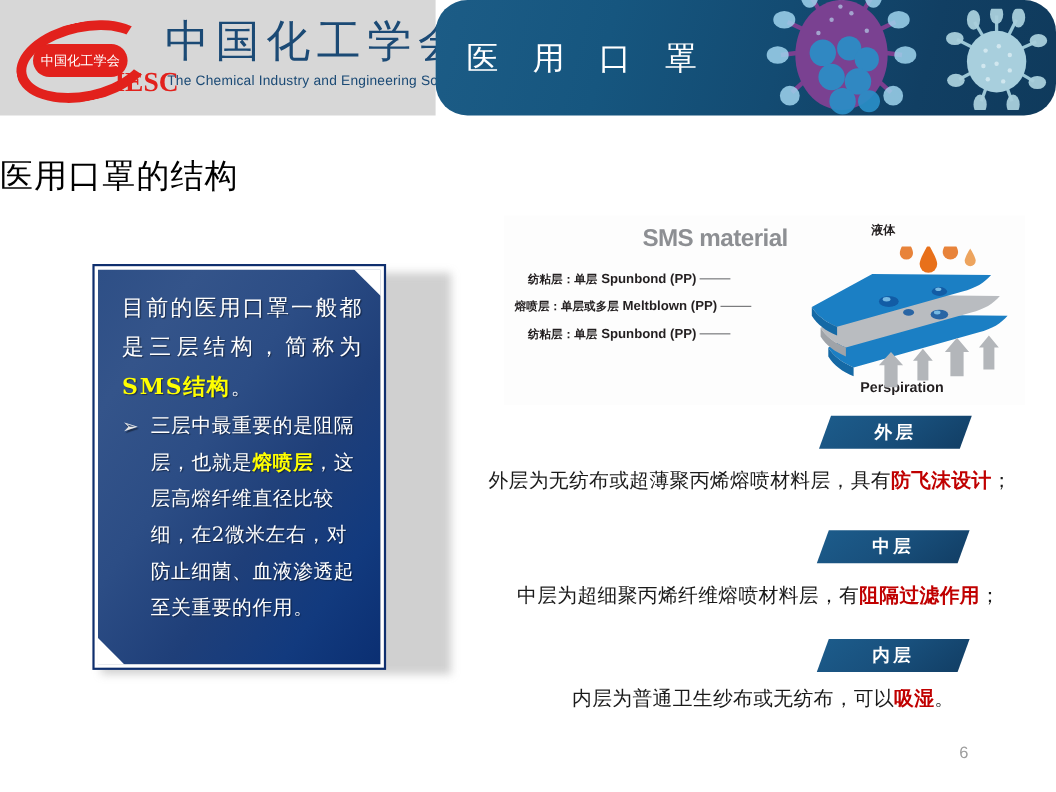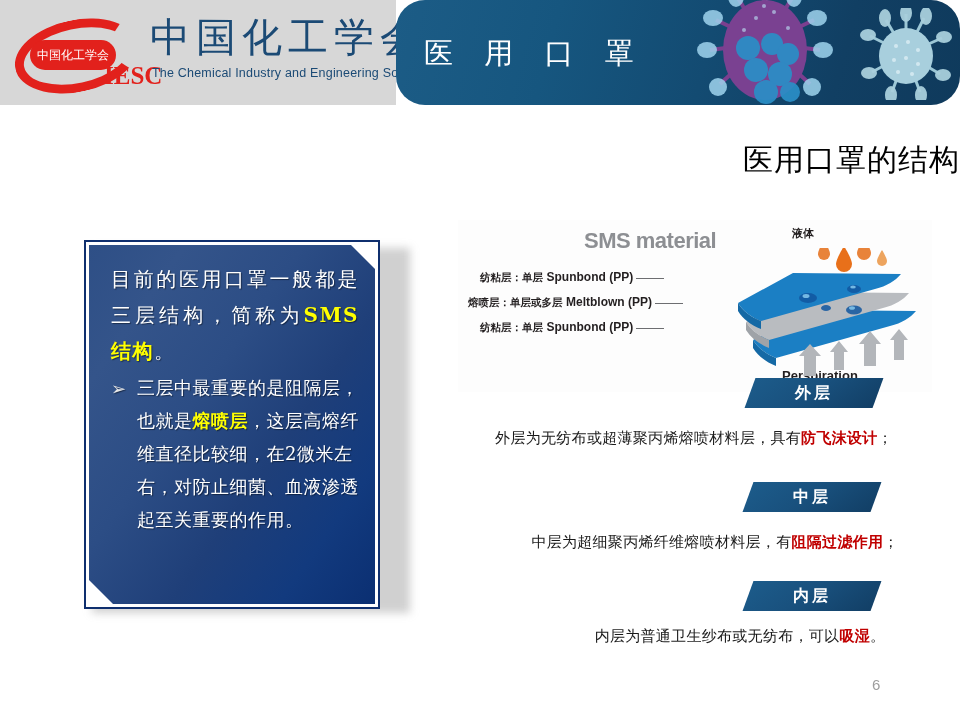--- a/index.html
+++ b/index.html
@@ -64,33 +64,33 @@
     font-family:"DejaVu Serif","Liberation Serif",serif;
     white-space:nowrap;
   }
   .virus { position:absolute; }
   #virus1 { left:300px; top:-12px; width:138px; height:120px; }
   #virus2 { left:462px; top:8px; width:96px; height:92px; }
 
   
   #slide-title {
     position:absolute; left:0; top:140px; width:960px;
-    text-align:right; font-size:30px; color:#000;
+    text-align:left; font-size:30px; color:#000;
     font-family:"DejaVu Serif","Liberation Serif",serif;
     letter-spacing:1px;
   }
 
   
   #blue-box-shadow{
     position:absolute; left:92px; top:248px; width:318px; height:365px;
     background:rgba(120,120,120,0.35);
     filter:blur(4px);
   }
   #blue-box {
-    position:absolute; left:86px; top:242px; width:292px; height:365px;
+    position:absolute; left:86px; top:242px; width:263px; height:365px;
     background:linear-gradient(125deg,#2e4f86 0%,#34548a 18%,#2c4d85 40%,#1f3f79 62%,#123a7e 82%,#0b2f72 100%);
     border:3px solid #ffffff;
     outline:2px solid #0f2f6e;
     overflow:hidden;
   }
   #blue-box::before{
     content:""; position:absolute; right:-1px; top:-1px;
     border-width:0 26px 26px 0; border-style:solid;
     border-color:transparent #ffffff transparent transparent;
   }
@@ -117,21 +117,20 @@
   #bullet-arrow {
     position:absolute; left:0px; top:1px;
     color:#e8e8e8; font-size:18px;
     font-family:"DejaVu Sans","Liberation Sans",sans-serif;
   }
 
   
   #sms-diagram {
     position:absolute; left:458px; top:196px; width:474px; height:172px;
     background:#fdfdfd;
-    margin-top:24px;
   }
   #sms-title {
     position:absolute; left:126px; top:8px;
     font-size:22px; color:#8d8f93; font-weight:bold;
     font-family:"Liberation Sans","DejaVu Sans",sans-serif;
     letter-spacing:-0.5px;
   }
   .sms-row {
     position:absolute; white-space:nowrap; font-size:11px; color:#231f20;
     font-family:"DejaVu Sans","Liberation Sans",sans-serif;
@@ -162,24 +161,23 @@
     text-align:center; line-height:30px;
     color:#ffffff; font-size:16px; font-weight:bold;
     letter-spacing:3px;
     font-family:"DejaVu Serif","Liberation Serif",serif;
   }
   #badge-outer  { left:750px; top:378px; }
   #badge-middle { left:748px; top:482px; }
   #badge-inner  { left:748px; top:581px; }
 
   .layer-text {
-    position:absolute; font-size:15px; color:#1a1a1a; line-height:28px;
+    position:absolute; font-size:18px; color:#1a1a1a; line-height:28px;
     font-family:"DejaVu Serif","Liberation Serif",serif;
     letter-spacing:0.3px;
-    text-align:center;
   }
   .hl-red { color:#c00000; font-weight:bold; }
   #text-outer  { left:444px; top:424px; width:500px; }
   #text-middle { left:470px; top:528px; width:490px; }
   #text-inner  { left:520px; top:622px; width:440px; }
 
   
   #page-number {
     position:absolute; left:872px; top:676px;
     font-size:15px; color:#9d9d9d;

